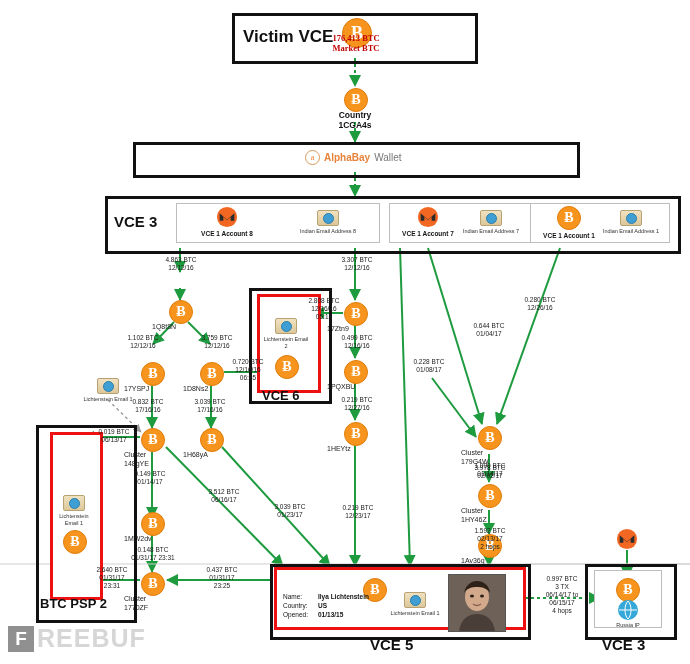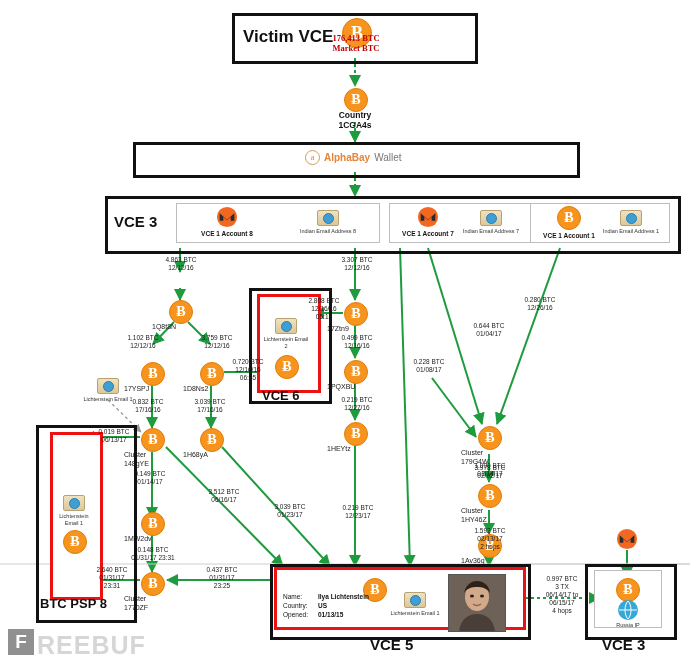--- a/index.html
+++ b/index.html
@@ -34,21 +34,21 @@
   .ab-t1{font-size:10px;color:#e8833a;font-weight:bold;}
   .ab-t2{font-size:10px;color:#777;}
   .wallet-lab{position:absolute;font-size:8.5px;font-weight:bold;text-align:center;line-height:10px;color:#111;}
   .photo{position:absolute;width:56px;height:56px;background:#6a5a50;overflow:hidden;border:1px solid #555;}
   .kv{position:absolute;font-size:6.5px;line-height:9px;color:#111;}
   .kvv{position:absolute;font-size:6.5px;line-height:9px;color:#111;font-weight:bold;}
   .rip{width:20px;height:20px;margin:0 auto;border-radius:50%;background:#35a8d8;position:relative;}
   .freebuf{position:absolute;left:8px;top:624px;display:flex;align-items:center;gap:3px;opacity:.85;}
   .fb-sq{width:26px;height:26px;background:#7d7d7d;color:#fff;font-size:19px;font-weight:bold;
          text-align:center;line-height:26px;font-family:"Liberation Sans",sans-serif;}
-  .fb-tx{font-size:25px;font-weight:bold;color:#cfcfcf;letter-spacing:1px;margin-top:7px;}
+  .fb-tx{font-size:25px;font-weight:bold;color:#cfcfcf;letter-spacing:1px;}
 </style>
 </head>
 <body>
 
 <div id="stage">
 
   <svg id="wires" viewBox="0 0 690 664">
     <defs>
       <marker id="ah" markerWidth="7" markerHeight="7" refX="5.5" refY="3" orient="auto">
         <path d="M0,0 L6,3 L0,6 z" fill="#1f9b3f"></path>
@@ -292,21 +292,21 @@
 
   <div class="box" style="left:36px;top:425px;width:95px;height:192px;"></div>
   <div class="redbox" style="left:50px;top:432px;width:47px;height:162px;"></div>
   <div class="acct" style="left:52px;top:495px;width:44px;">
     <div class="envicon"></div>
     <div class="emaillab" style="white-space:pre-line;">Lichtenstein Email 1</div>
   </div>
   <div class="node" style="left:63px;top:530px;width:22px;">
     <div class="coin">Ƀ</div>
   </div>
-  <div class="boxtitle" style="left:40px;top:596px;font-size:13px;">BTC PSP 8</div>
+  <div class="boxtitle" style="left:40px;top:596px;font-size:13px;">BTC PSP 2</div>
 
   <div class="box" style="left:270px;top:564px;width:255px;height:70px;"></div>
   <div class="redbox" style="left:274px;top:567px;width:246px;height:57px;"></div>
   <div class="node" style="left:363px;top:578px;width:22px;">
     <div class="coin">Ƀ</div>
   </div>
   <div class="kv" style="left:283px;top:592px;">
     <span>Name:</span><br>
     <span>Country:</span><br>
     <span>Opened:</span>

